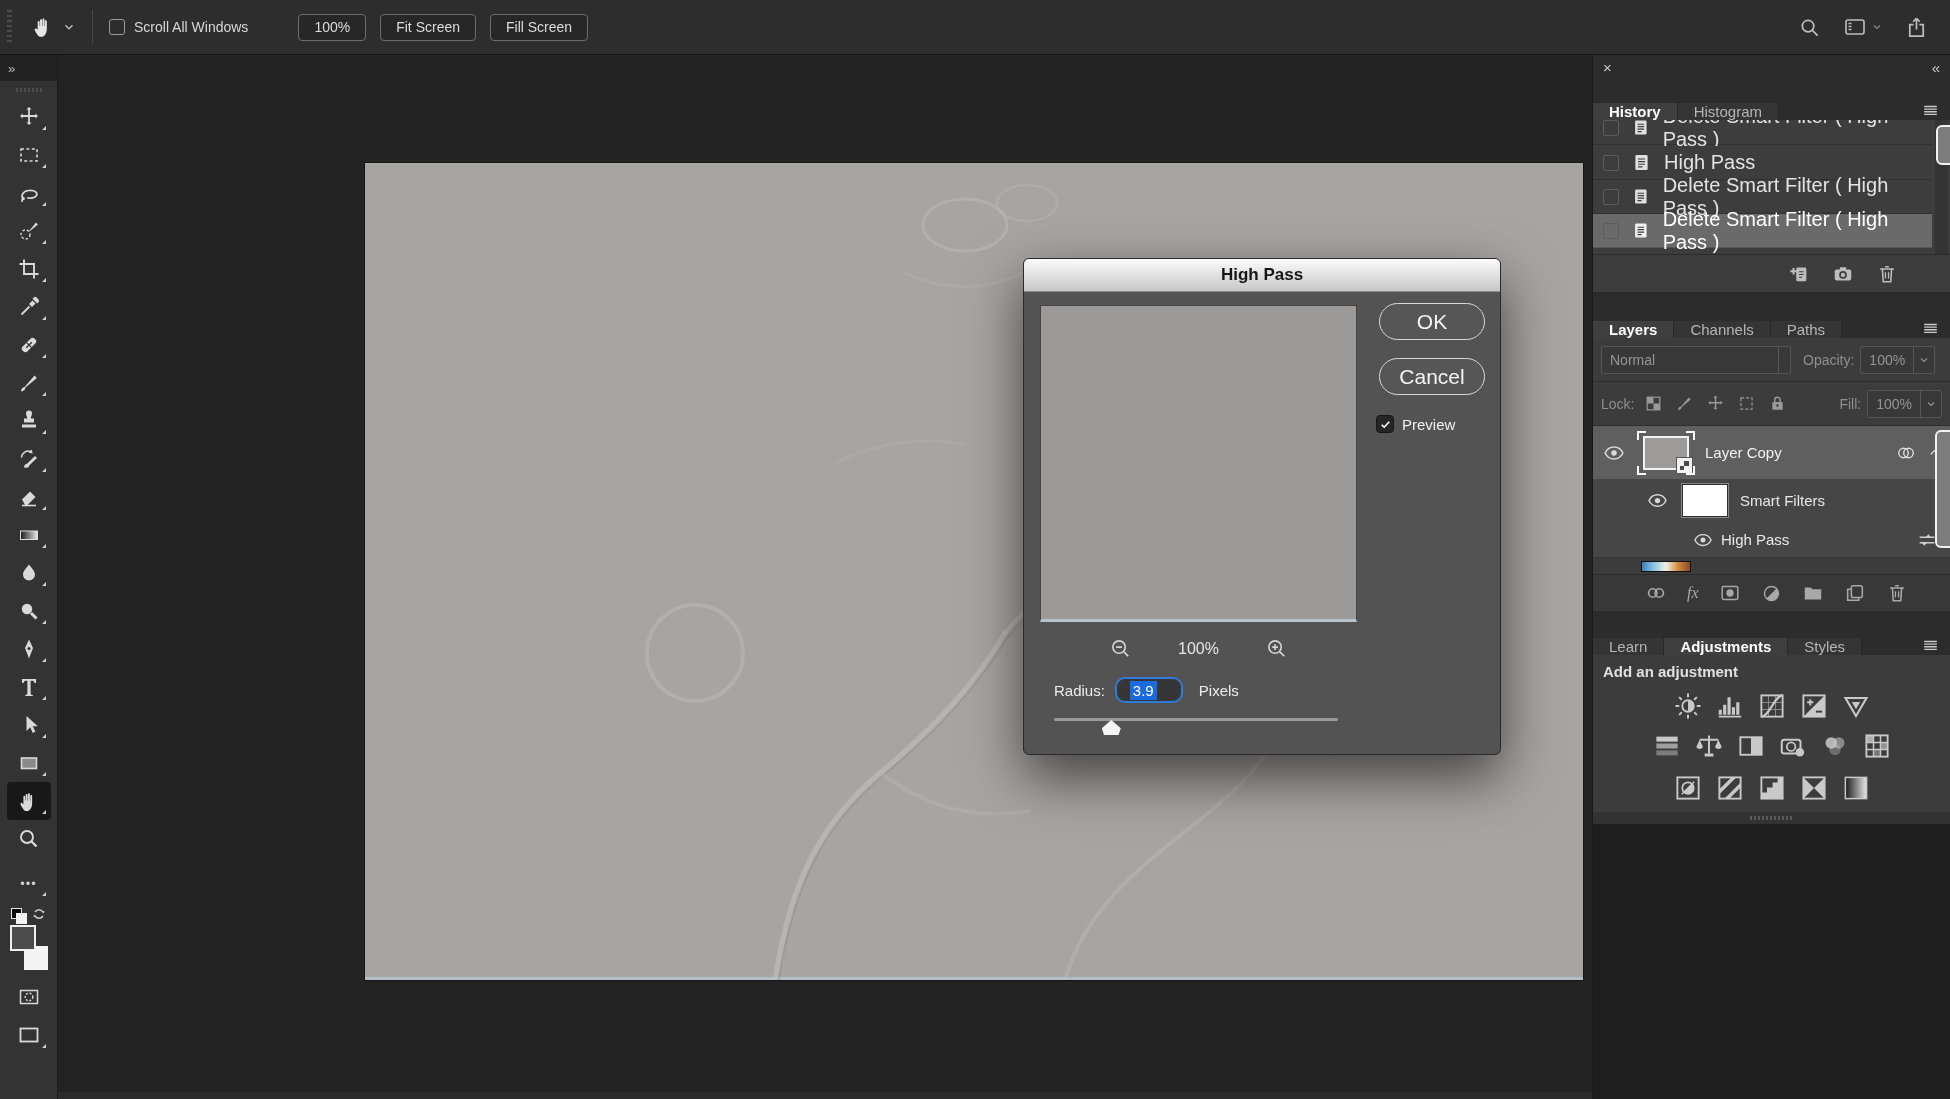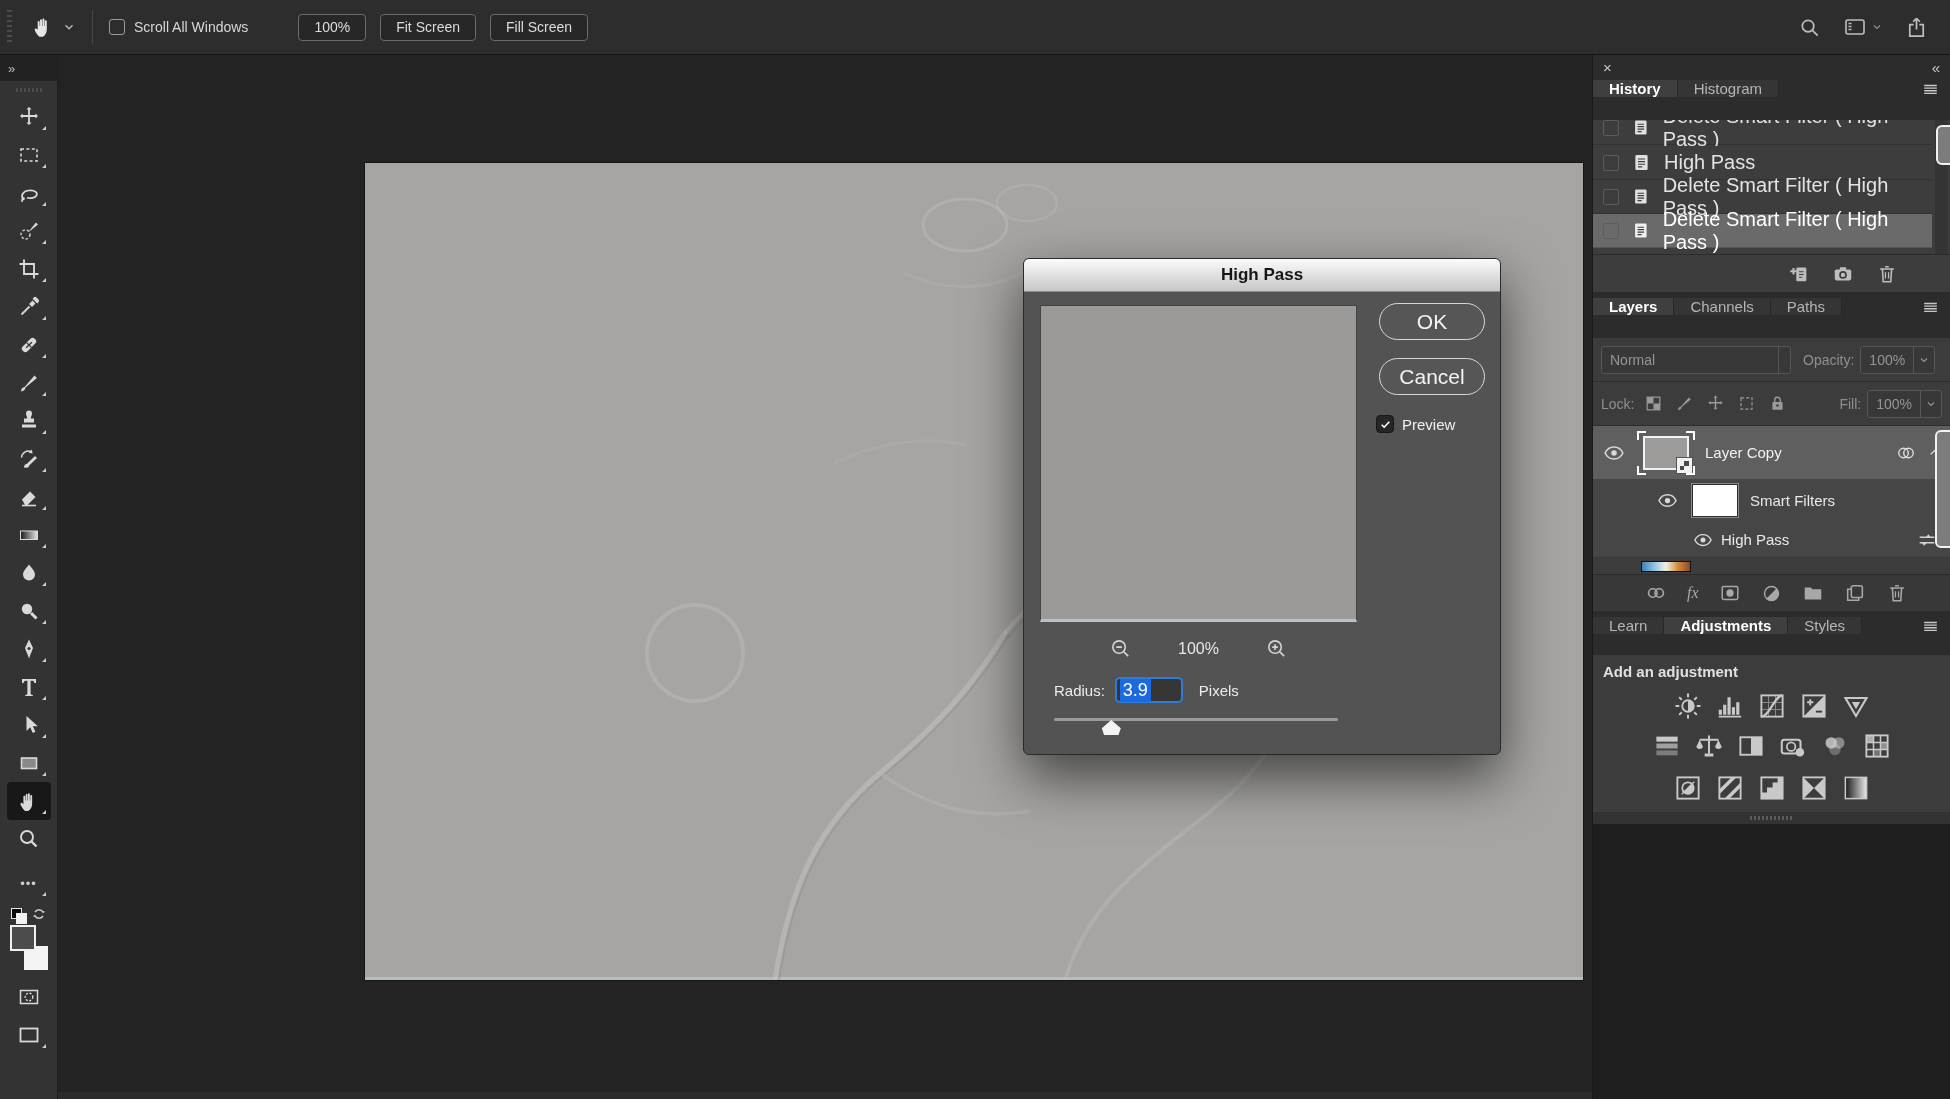--- a/index.html
+++ b/index.html
@@ -55,41 +55,41 @@
     border:1px solid #2a2a2a; border-radius:6px; box-shadow:0 22px 55px rgba(0,0,0,.6); overflow:hidden; z-index:5; }
   .dlg-title { height:33px; background:linear-gradient(#fbfbfb,#c7c7c7); border-bottom:1px solid #8d8d8d;
     display:flex; align-items:center; justify-content:center; color:#161616; font-size:17px; font-weight:600; }
   .dlg-preview { position:absolute; left:16px; top:46px; width:317px; height:317px; background:#9b9a99;
     border:1px solid #424242; border-bottom:3px solid #b7c1c9; }
   .dlg-zoomrow { position:absolute; left:16px; top:378px; width:317px; display:flex; align-items:center;
     justify-content:center; gap:46px; color:#d4d4d4; }
   .dlg-zoomlabel { color:#e6e6e6; font-size:16px; }
   .dlg-radiusrow { position:absolute; left:30px; top:418px; display:flex; align-items:center; color:#ececec; font-size:15px; }
   .rad-input { width:68px; height:26px; margin-left:10px; background:#363636; border:2px solid #2f7bd9;
-    border-radius:5px; display:flex; align-items:center; padding-left:3px; font-size:18px; color:#fff; }
+    border-radius:10px; display:flex; align-items:center; padding-left:13px; font-size:15px; color:#fff; }
   .rad-input .sel { background:#1b6be0; padding:1px 3px; }
   .rad-unit { margin-left:16px; }
   .dlg-slider { position:absolute; left:30px; top:452px; width:284px; height:26px; }
   .sl-track { position:absolute; left:0; top:7px; width:100%; height:3px; background:#9b9b9b; border-radius:2px; }
   .sl-thumb { position:absolute; top:9px; width:19px; height:15px; background:#f4f4f4;
     clip-path:polygon(50% 0, 100% 55%, 88% 100%, 12% 100%, 0 55%); transform:translateX(-9px);
     filter:drop-shadow(0 1px 1px rgba(0,0,0,.5)); }
   .dlg-btn { position:absolute; left:355px; width:106px; height:37px; border:1.5px solid #d8d8d8; border-radius:19px;
     background:rgba(255,255,255,.02); color:#f3f3f3; font-size:21px; display:flex; align-items:center; justify-content:center; }
   .dlg-prevrow { position:absolute; left:352px; top:156px; display:flex; align-items:center; gap:8px;
     color:#f0f0f0; font-size:15px; }
   .dlg-checkbox { width:18px; height:18px; background:#262626; border:1px solid #171717; border-radius:4px;
     display:flex; align-items:center; justify-content:center; color:#fff; }
 
   
   #rightpanel { position:absolute; left:1592px; top:55px; width:358px; height:1044px; background:#3c3c3c;
     border-left:1px solid #191919; display:flex; flex-direction:column; }
   .rp-topstrip { height:25px; background:#2c2c2c; display:flex; align-items:center; justify-content:space-between;
     padding:0 10px; color:#c9c9c9; font-size:15px; }
-  .tabsrow { height:40px; background:#2c2c2c; display:flex; align-items:flex-start; flex:none; }
+  .tabsrow { height:40px; background:#2c2c2c; display:flex; align-items:flex-end; flex:none; }
   .tab { display:flex; align-items:center; padding:0 16px; font-size:15px; color:#b5b5b5; background:#353535;
     border-right:1px solid #272727; }
   .tab.sel { background:#3f3f3f; color:#ffffff; font-weight:bold; }
   .tabsrow .menu { margin-left:auto; display:flex; align-items:center; padding-right:10px; color:#c9c9c9; }
 
   
   .hist-list { height:134px; background:#3d3d3d; position:relative; overflow:hidden; flex:none; }
   .hist-rows { position:absolute; left:0; top:0; right:18px; }
   .hist-row { height:34px; display:flex; align-items:center; padding-left:10px; gap:12px; color:#e3e3e3;
     font-size:20px; border-bottom:1px solid rgba(0,0,0,.18); }
@@ -129,21 +129,21 @@
       linear-gradient(#4a4a4a,#4a4a4a) left bottom/4px 4px no-repeat,
       linear-gradient(#4a4a4a,#4a4a4a) right top/5px 5px no-repeat; display:block; }
   .corner { position:absolute; width:9px; height:9px; border:2px solid #ffffff; }
   .c-tl { left:0; top:0; border-right:none; border-bottom:none; }
   .c-tr { right:0; top:0; border-left:none; border-bottom:none; }
   .c-bl { left:0; bottom:0; border-right:none; border-top:none; }
   .c-br { right:0; bottom:0; border-left:none; border-top:none; }
   .layer-name { color:#f2f2f2; font-size:15px; margin-left:10px; }
   .layer-right { margin-left:auto; display:flex; align-items:center; gap:10px; padding-right:8px; color:#e0e0e0; }
   .subrow { background:#464646; display:flex; align-items:center; flex:none; }
-  .sf-row { height:43px;padding-left:10px; }
+  .sf-row { height:43px; }
   .hp-row { height:36px; border-bottom:1px solid #383838; }
   .mask-thumb { width:46px; height:33px; background:#ffffff; border:1px solid #2e2e2e; outline:1px solid #888; margin-left:32px; }
   .sub-name { color:#e8e8e8; font-size:15px; margin-left:12px; }
   .partial-row { height:16px; background:#3c3c3c; flex:none; position:relative; }
   .mini-strip { position:absolute; left:48px; top:3px; width:50px; height:11px;
     background:linear-gradient(90deg,#3f7fb4,#8ec3e6,#eef0e6,#d58a3a,#8a4a2a); border:1px solid #111; }
   .layers-scroll { position:absolute; right:3px; top:4px; width:13px; height:128px; background:transparent; }
   .layers-scroll .thumb { position:absolute; left:1px; right:1px; top:0; height:118px; background:#7c7c7c; border-radius:6px; }
   .layers-footer { height:37px; background:#383838; border-top:1px solid #2a2a2a; display:flex; align-items:center;
     gap:20px; padding-left:52px; color:#a8a8a8; flex:none; }

